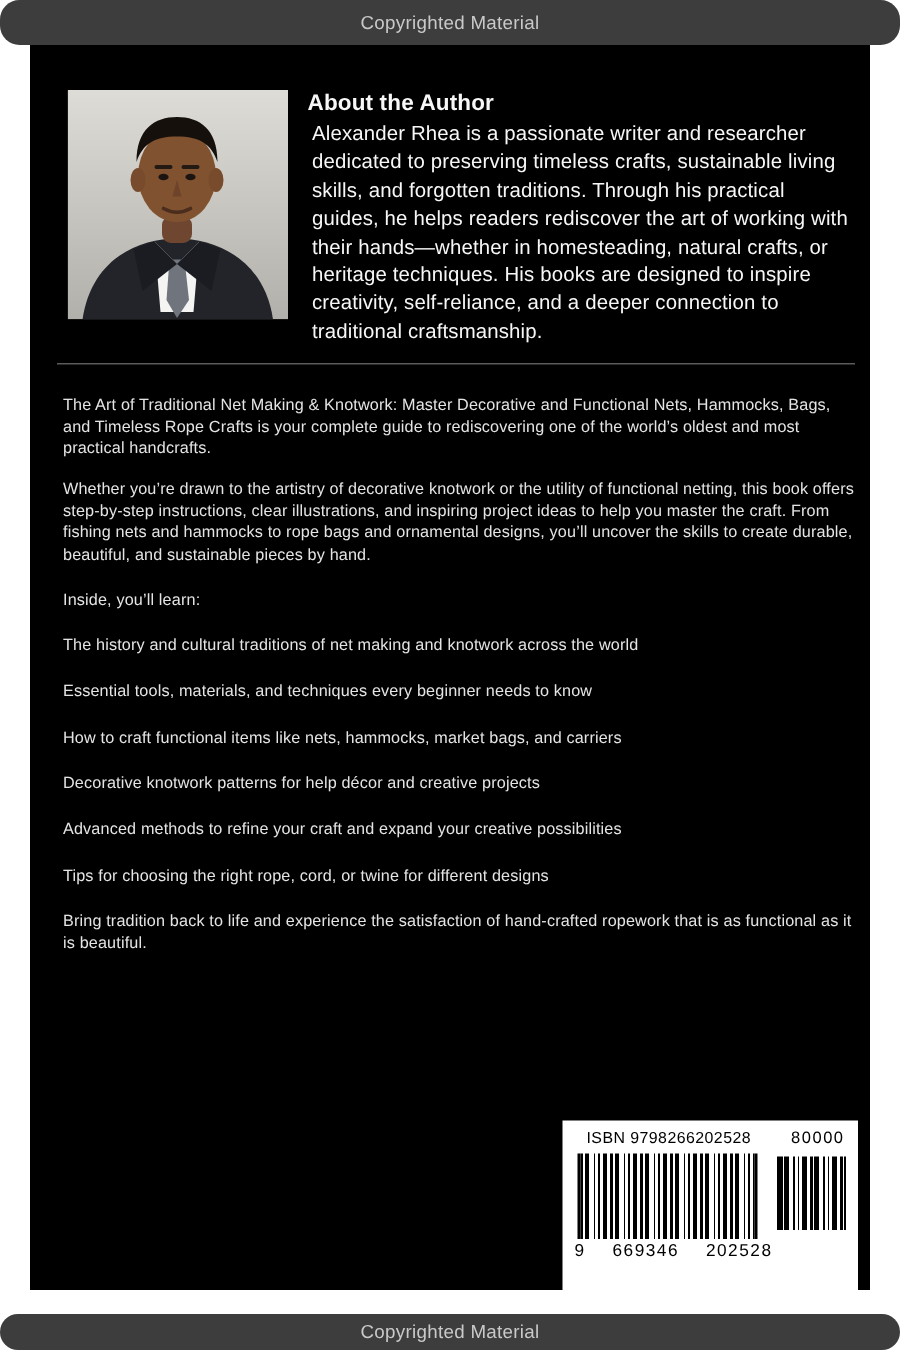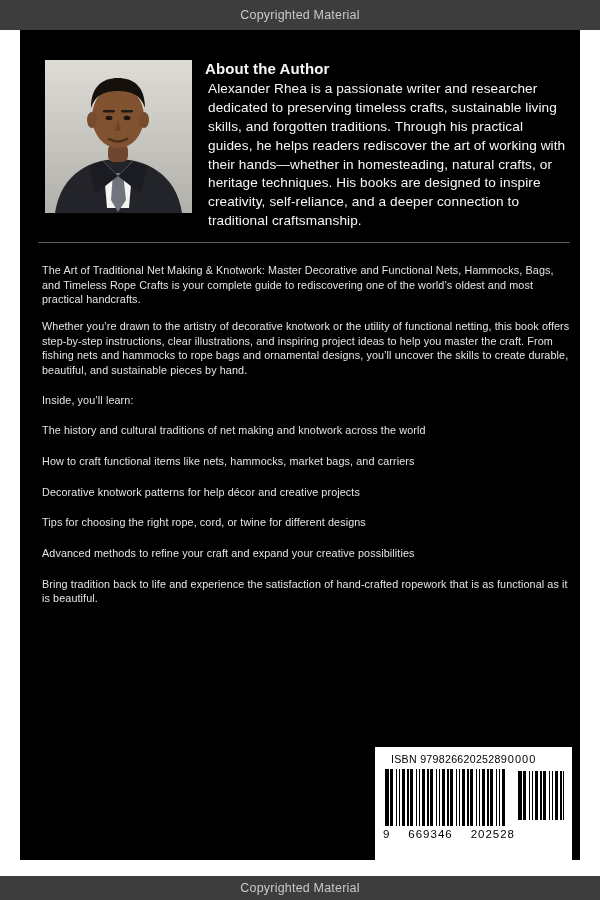--- a/index.html
+++ b/index.html
@@ -4,21 +4,21 @@
 <style>
   html,body{margin:0;padding:0;}
   body{
     width:600px;height:900px;position:relative;overflow:hidden;
     background:#ffffff;
     font-family:"Liberation Sans","DejaVu Sans",sans-serif;
   }
   .banner{
     position:absolute;left:0;width:600px;background:#3d3d3d;
     color:#c9c9c9;display:flex;align-items:center;justify-content:center;
-    font-size:12.5px;letter-spacing:.2px;
+    font-size:12.5px;letter-spacing:.2px;border-radius:13px;
   }
   .banner.top{top:0;height:30px;}
   .banner.bottom{bottom:0;height:24px;}
   .cover{
     position:absolute;left:20px;top:30px;width:560px;height:830px;
     background:#000;
   }
   
   .about-row{
     position:absolute;left:25px;top:30px;right:10px;
@@ -45,21 +45,21 @@
   }
   .desc p{margin:11px 0 12px 0;}
   .desc p.li{margin:0 0 16px 0;}
   .desc p.label{margin:15px 0 16px 0;}
   
   .barcode-box{
     position:absolute;left:355px;top:717px;width:197px;height:121px;
     background:#ffffff;color:#000;
   }
   .bc-top{
-    display:flex;justify-content:flex-start;align-items:baseline;
+    display:flex;justify-content:space-between;align-items:baseline;
     padding:6px 9px 0 16px;
   }
   .bc-isbn{font-size:10.6px;letter-spacing:.3px;}
   .bc-addon-label{font-size:11px;letter-spacing:1px;}
   .bc-bars-row{
     display:flex;align-items:flex-start;gap:13px;
     padding:4px 8px 0 10px;
   }
   .bars{
     background-image:repeating-linear-gradient(90deg,
@@ -132,31 +132,32 @@
     </div>
   </div>
 
   <hr class="divider">
 
   <div class="desc">
     <p>The Art of Traditional Net Making &amp; Knotwork: Master Decorative and Functional Nets, Hammocks, Bags, and Timeless Rope Crafts is your complete guide to rediscovering one of the world’s oldest and most practical handcrafts.</p>
     <p>Whether you’re drawn to the artistry of decorative knotwork or the utility of functional netting, this book offers step-by-step instructions, clear illustrations, and inspiring project ideas to help you master the craft. From fishing nets and hammocks to rope bags and ornamental designs, you’ll uncover the skills to create durable, beautiful, and sustainable pieces by hand.</p>
     <p class="label">Inside, you’ll learn:</p>
     <p class="li">The history and cultural traditions of net making and knotwork across the world</p>
+    <p class="li">Essential tools, materials, and techniques every beginner needs to know</p>
     <p class="li">How to craft functional items like nets, hammocks, market bags, and carriers</p>
     <p class="li">Decorative knotwork patterns for help décor and creative projects</p>
+    <p class="li">Advanced methods to refine your craft and expand your creative possibilities</p>
     <p class="li">Tips for choosing the right rope, cord, or twine for different designs</p>
-    <p class="li">Advanced methods to refine your craft and expand your creative possibilities</p>
     <p>Bring tradition back to life and experience the satisfaction of hand-crafted ropework that is as functional as it is beautiful.</p>
   </div>
 
   <div class="barcode-box">
     <div class="bc-top">
       <span class="bc-isbn">ISBN 9798266202528</span>
-      <span class="bc-addon-label">90000</span>
+      <span class="bc-addon-label">80000</span>
     </div>
     <div class="bc-bars-row">
       <div class="bars main"></div>
       <div class="bars addon"></div>
     </div>
     <div class="bc-digits">
       <span>9</span>
       <span>669346</span>
       <span>202528</span>
     </div>

